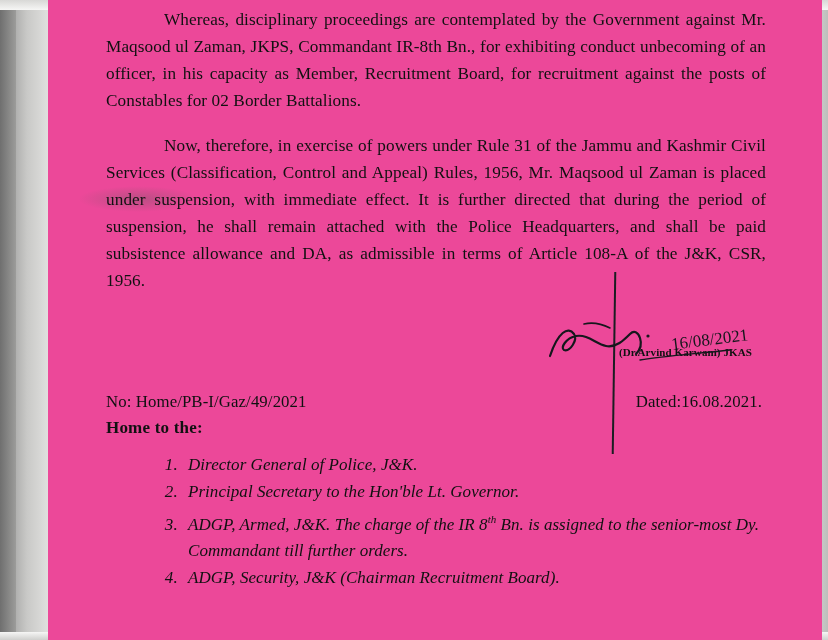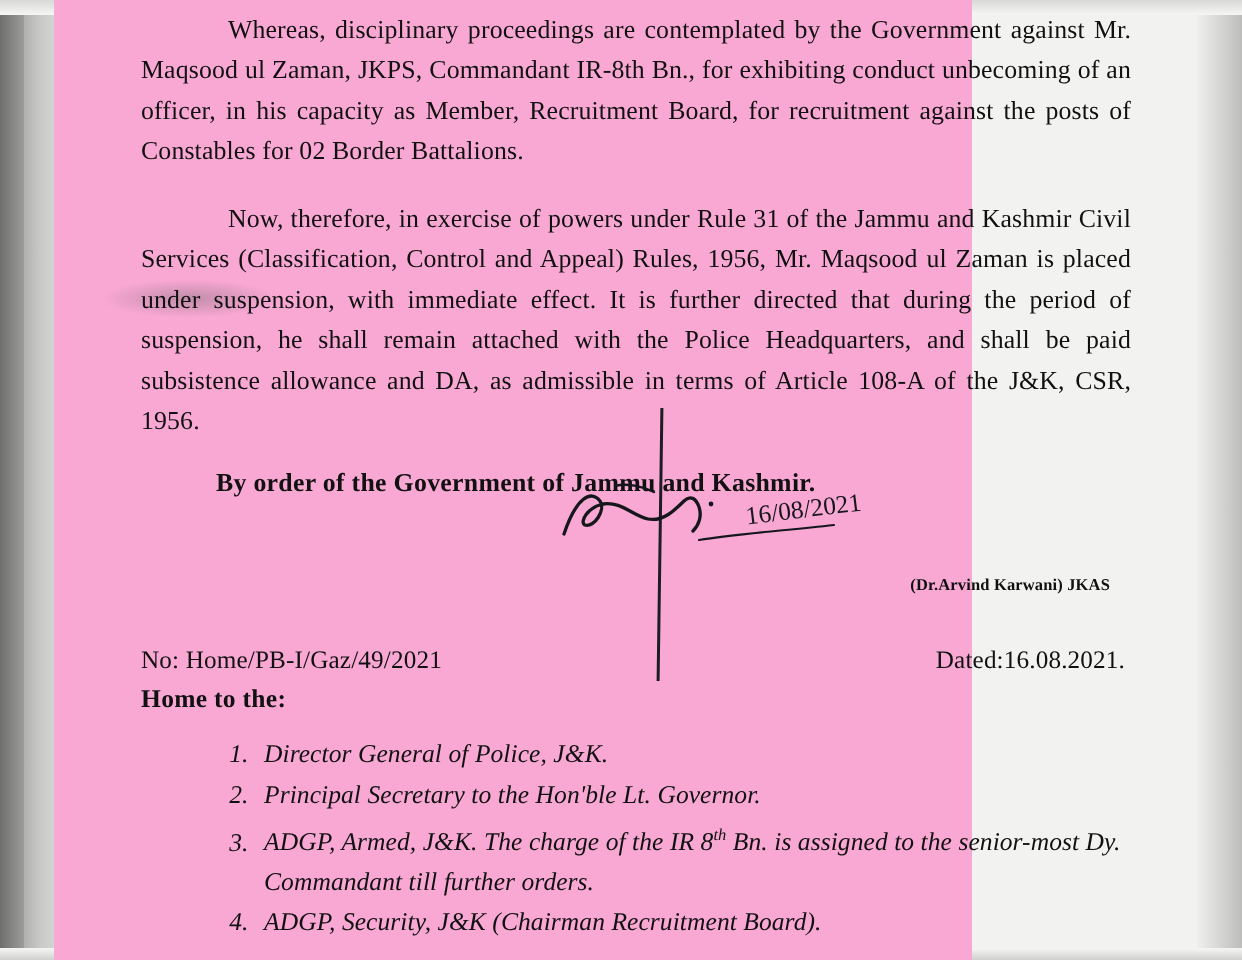--- a/index.html
+++ b/index.html
@@ -51,25 +51,25 @@
   }
   .scan-edge-bottom {
     position: absolute;
     left: 0; bottom: 0;
     width: 828px; height: 8px;
     background: linear-gradient(to top, #cfcfcd 0%, #f6f6f5 100%);
   }
 
   .page {
     position: absolute;
-    left: 36px;
+    left: 48px;
     top: 0;
-    width: 612px;
+    width: 774px;
     height: 640px;
-    background: #f9a8d4;
+    background: #ec4899;
   }
 
   .content {
     position: absolute;
     left: 58px;
     top: 0;
     width: 660px;
   }
 
   p.para {
@@ -200,21 +200,20 @@
 
   <div class="page">
     <div class="smudge"></div>
 
     <div class="content">
 
       <p class="para first"><span class="indent"></span><span>Whereas, disciplinary proceedings are contemplated by the Government against Mr. Maqsood ul Zaman, JKPS, Commandant IR-8th Bn., for exhibiting conduct unbecoming of an officer, in his capacity as Member, Recruitment Board, for recruitment against the posts of Constables  for 02 Border Battalions.</span></p>
 
       <p class="para"><span class="indent"></span><span>Now, therefore, in exercise of powers under Rule 31 of the Jammu and Kashmir Civil Services (Classification, Control and Appeal) Rules, 1956, Mr. Maqsood ul Zaman is placed under suspension, with immediate effect. It is further directed that during the period of suspension, he shall remain attached with the Police Headquarters, and shall be paid subsistence allowance and DA, as admissible in terms of Article 108-A of the J&amp;K, CSR, 1956.</span></p>
 
-      <div class="byorder">By order of the Government of Jammu and Kashmir.</div>
 
       <div class="sig-block">
         <div class="sig-name">(Dr.Arvind Karwani) JKAS</div>
       </div>
 
       <div class="ref-row">
         <div class="ref-no">No: Home/PB-I/Gaz/49/2021</div>
         <div class="ref-date">Dated:16.08.2021.</div>
       </div>
 

